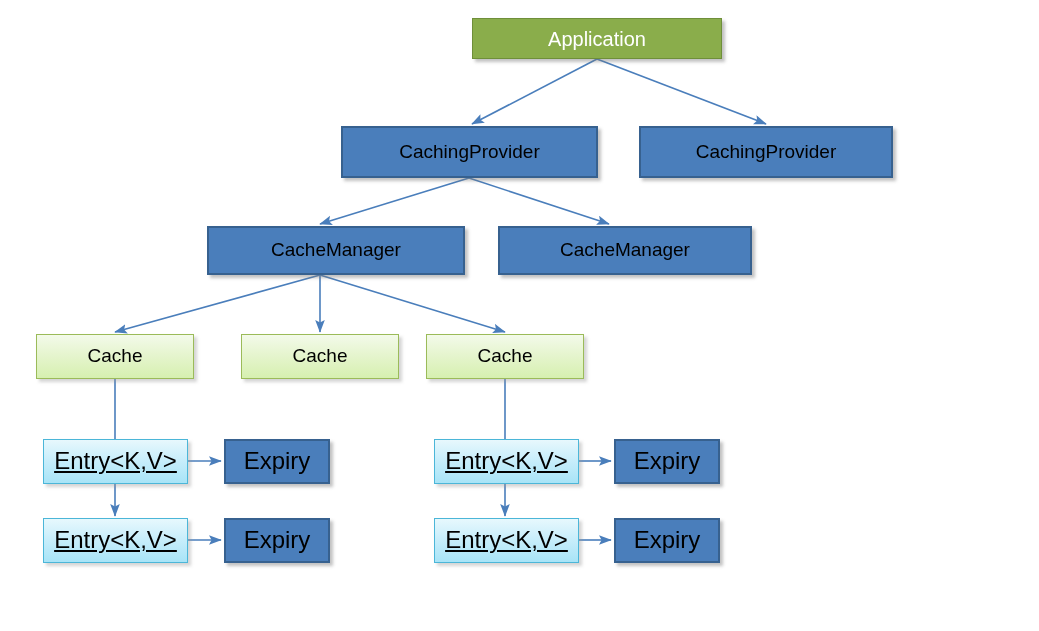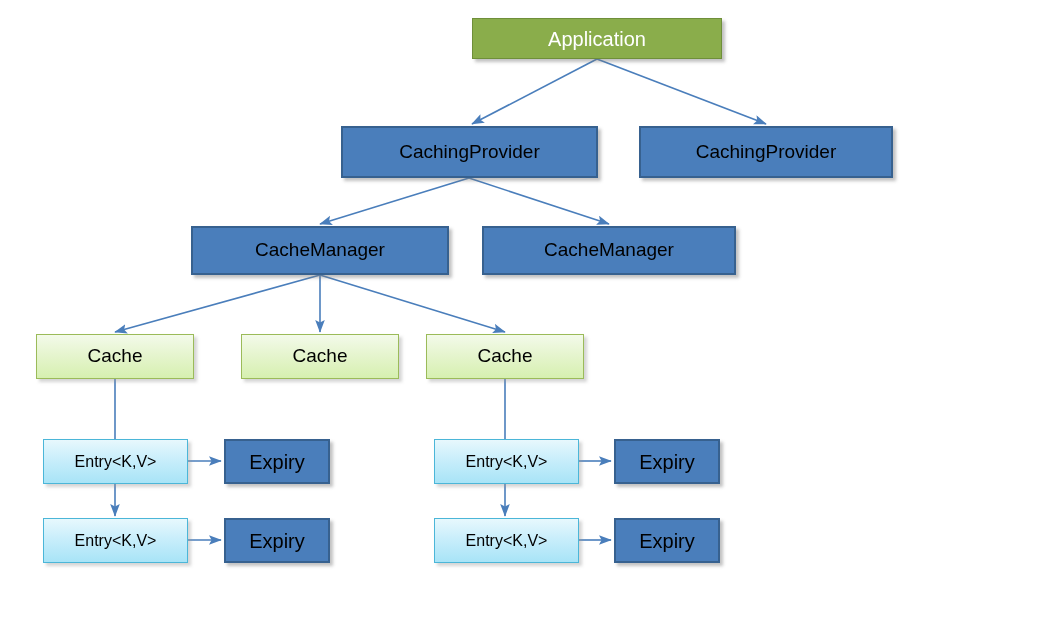--- a/index.html
+++ b/index.html
@@ -46,37 +46,38 @@
     box-shadow: 3px 3px 3px rgba(120,120,120,0.45);
   }
   
   .n-blue {
     background: #4a7ebb;
     border: 2px solid #37618f;
     color: #000000;
     box-shadow: 3px 3px 3px rgba(120,120,120,0.45);
   }
   .n-provider { font-size: 19px; }
-  .n-manager  { font-size: 19px; }
-  .n-expiry   { font-size: 20px; }
+  .n-manager  { font-size: 19px; margin-left: 16px; }
+  .n-expiry   { font-size: 24px; }
   
   .n-cache {
     background: linear-gradient(to bottom, #f3faea 0%, #e6f5cf 45%, #d6f0b0 100%);
     border: 1px solid #9bbb59;
     color: #000000;
     font-size: 19px;
     box-shadow: 3px 3px 3px rgba(150,150,150,0.40);
   }
   
   .n-entry {
     background: linear-gradient(to bottom, #e7f8fd 0%, #c9eefb 45%, #a8e4f7 100%);
     border: 1px solid #4bb6d8;
     color: #000000;
-    font-size: 16px;
+    font-size: 24px;
     box-shadow: 3px 3px 3px rgba(150,150,150,0.40);
+    text-decoration: underline;
   }
 </style>
 </head>
 <body>
 
 <div id="canvas">
 
   <svg id="edges" viewBox="0 0 1039 631" xmlns="http://www.w3.org/2000/svg">
     <defs>
       <marker id="arrowhead" markerWidth="9" markerHeight="9" refX="7.5" refY="3" orient="auto" markerUnits="strokeWidth">

